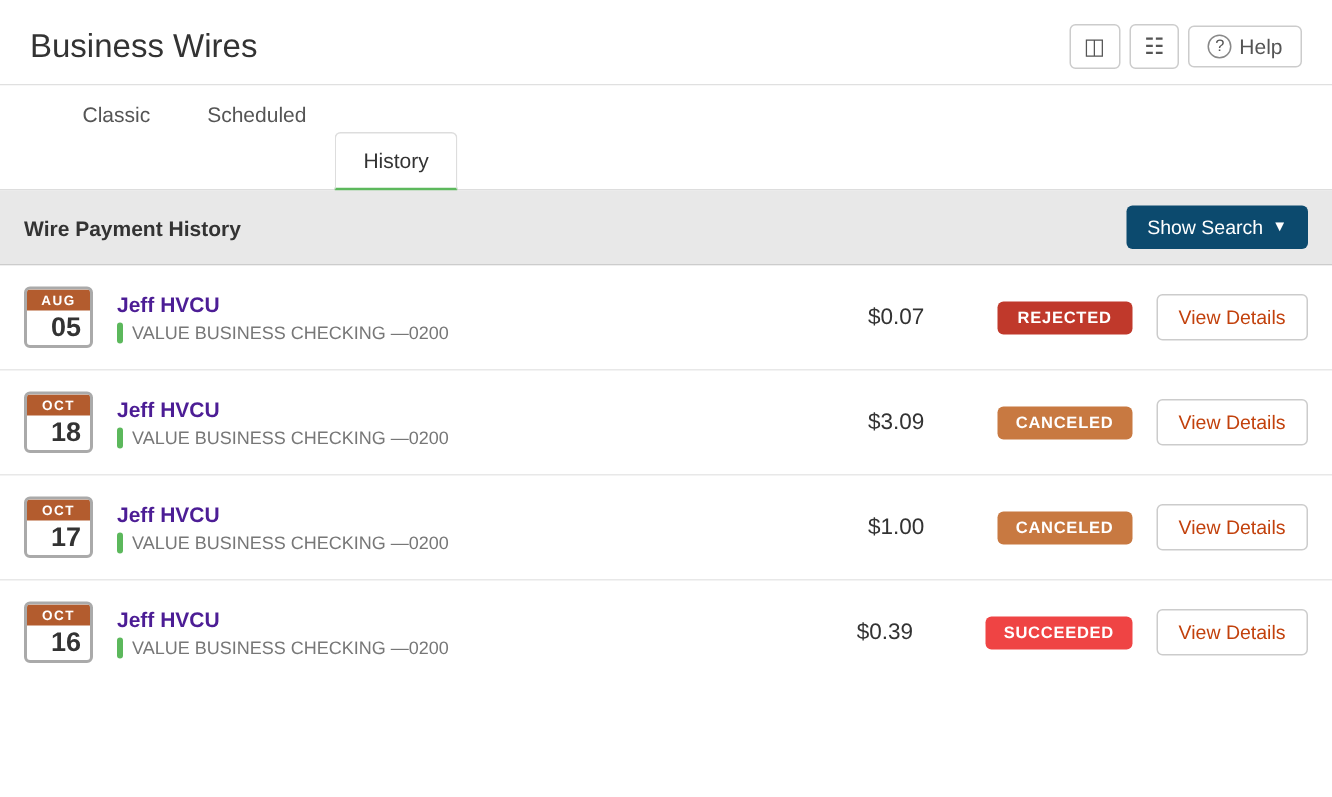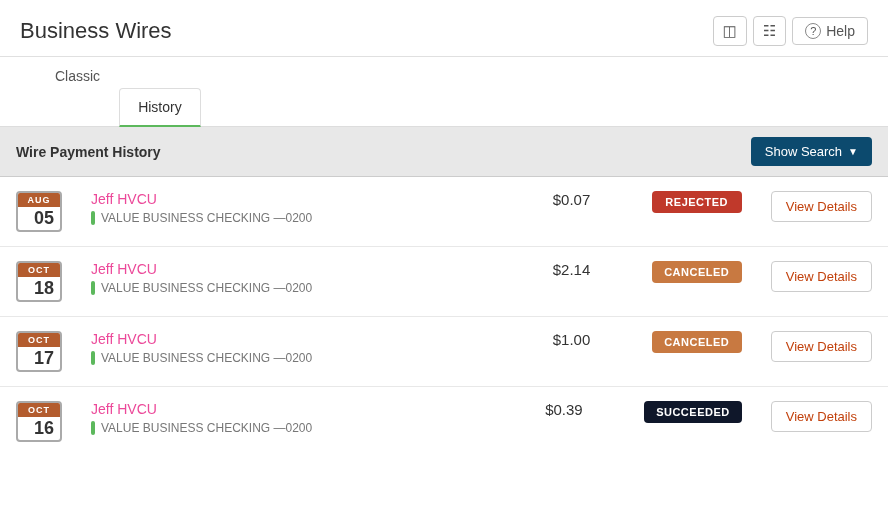--- a/index.html
+++ b/index.html
@@ -17,42 +17,42 @@
     .tab { padding: 10px 18px; cursor: pointer; font-size: 14px; color: #555; border: 1px solid transparent; border-bottom: none; margin-bottom: -1px; background: transparent; }
     .tab.active { color: #333; font-weight: normal; border-color: #ddd; border-bottom: 2px solid #5cb85c; background: #fff; border-radius: 4px 4px 0 0; margin-top: 31px; }
 
     
     .section-header { display: flex; align-items: center; justify-content: space-between; background: #e8e8e8; padding: 10px 16px; border-bottom: 1px solid #ccc; }
     .section-title { font-size: 14px; font-weight: bold; color: #333; }
     .show-search-btn { background: #0c4a6e; color: #fff; border: none; border-radius: 4px; padding: 7px 14px; cursor: pointer; font-size: 13px; display: flex; align-items: center; gap: 6px; }
     .show-search-btn .arrow { font-size: 10px; }
 
     
-    .payment-row { display: flex; align-items: flex-start; padding: 14px 16px; border-bottom: 1px solid #e8e8e8; gap: 29px; }
+    .payment-row { display: flex; align-items: center; padding: 14px 16px; border-bottom: 1px solid #e8e8e8; gap: 16px; }
     .payment-row:last-child { border-bottom: none; }
 
     
     .cal-icon { width: 46px; min-width: 46px; border: 2px solid #aaa; border-radius: 4px; overflow: hidden; text-align: center; background: #fff; }
     .cal-header { background: #b35c2e; color: #fff; font-size: 9px; font-weight: bold; padding: 2px 0; letter-spacing: 1px; }
     .cal-day { font-size: 18px; font-weight: bold; color: #333; padding: 2px 16px 3px; line-height: 1; }
 
     
     .payment-info { flex: 1; }
-    .payee-name { font-weight: normal; color: #ec4899; font-size: 14px; margin-bottom: 4px; }
+    .payee-name { font-weight: bold; color: #4c1d95; font-size: 14px; margin-bottom: 4px; }
     .account-info { display: flex; align-items: center; gap: 6px; font-size: 12px; color: #777; }
     .account-bar { width: 4px; height: 14px; background: #5cb85c; display: inline-block; border-radius: 2px; }
 
     
     .payment-amount { font-size: 15px; color: #333; width: 70px; text-align: left; }
 
     
     .status-badge { min-width: 90px; text-align: center; padding: 5px 12px; border-radius: 4px; font-size: 11px; font-weight: bold; color: #fff; letter-spacing: 0.5px; }
     .badge-rejected { background: #c0392b; }
     .badge-canceled { background: #c87941; }
-    .badge-succeeded { background: #0f172a; }
+    .badge-succeeded { background: #ef4444; }
 
     
     .view-details-btn { border: 1px solid #ccc; background: #fff; border-radius: 4px; padding: 7px 14px; cursor: pointer; font-size: 13px; color: #c2410c; white-space: nowrap; }
 
     .payments-list { background: #fff; }
   </style>
 </head>
 <body>
 
 <div class="page-header">
@@ -66,20 +66,21 @@
     </button>
     <button class="help-btn">
       <span style="border:1px solid #888;border-radius:50%;width:16px;height:16px;display:inline-flex;align-items:center;justify-content:center;font-size:11px;">?</span>
       <span>Help</span>
     </button>
   </div>
 </div>
 
 <div class="tabs">
   <div class="tab">Classic</div>
+  <div class="tab">Scheduled</div>
   <div class="tab active">History</div>
 </div>
 
 <div class="section-header">
   <span class="section-title">Wire Payment History</span>
   <button class="show-search-btn">
     <span>Show Search</span>
     <span class="arrow">▼</span>
   </button>
 </div>
@@ -106,21 +107,21 @@
       <div class="cal-header">OCT</div>
       <div class="cal-day">18</div>
     </div>
     <div class="payment-info">
       <div class="payee-name">Jeff HVCU</div>
       <div class="account-info">
         <span class="account-bar"></span>
         <span>VALUE BUSINESS CHECKING —0200</span>
       </div>
     </div>
-    <div class="payment-amount">$2.14</div>
+    <div class="payment-amount">$3.09</div>
     <span class="status-badge badge-canceled">CANCELED</span>
     <button class="view-details-btn">View Details</button>
   </div>
     <div class="payment-row">
     <div class="cal-icon">
       <div class="cal-header">OCT</div>
       <div class="cal-day">17</div>
     </div>
     <div class="payment-info">
       <div class="payee-name">Jeff HVCU</div>

